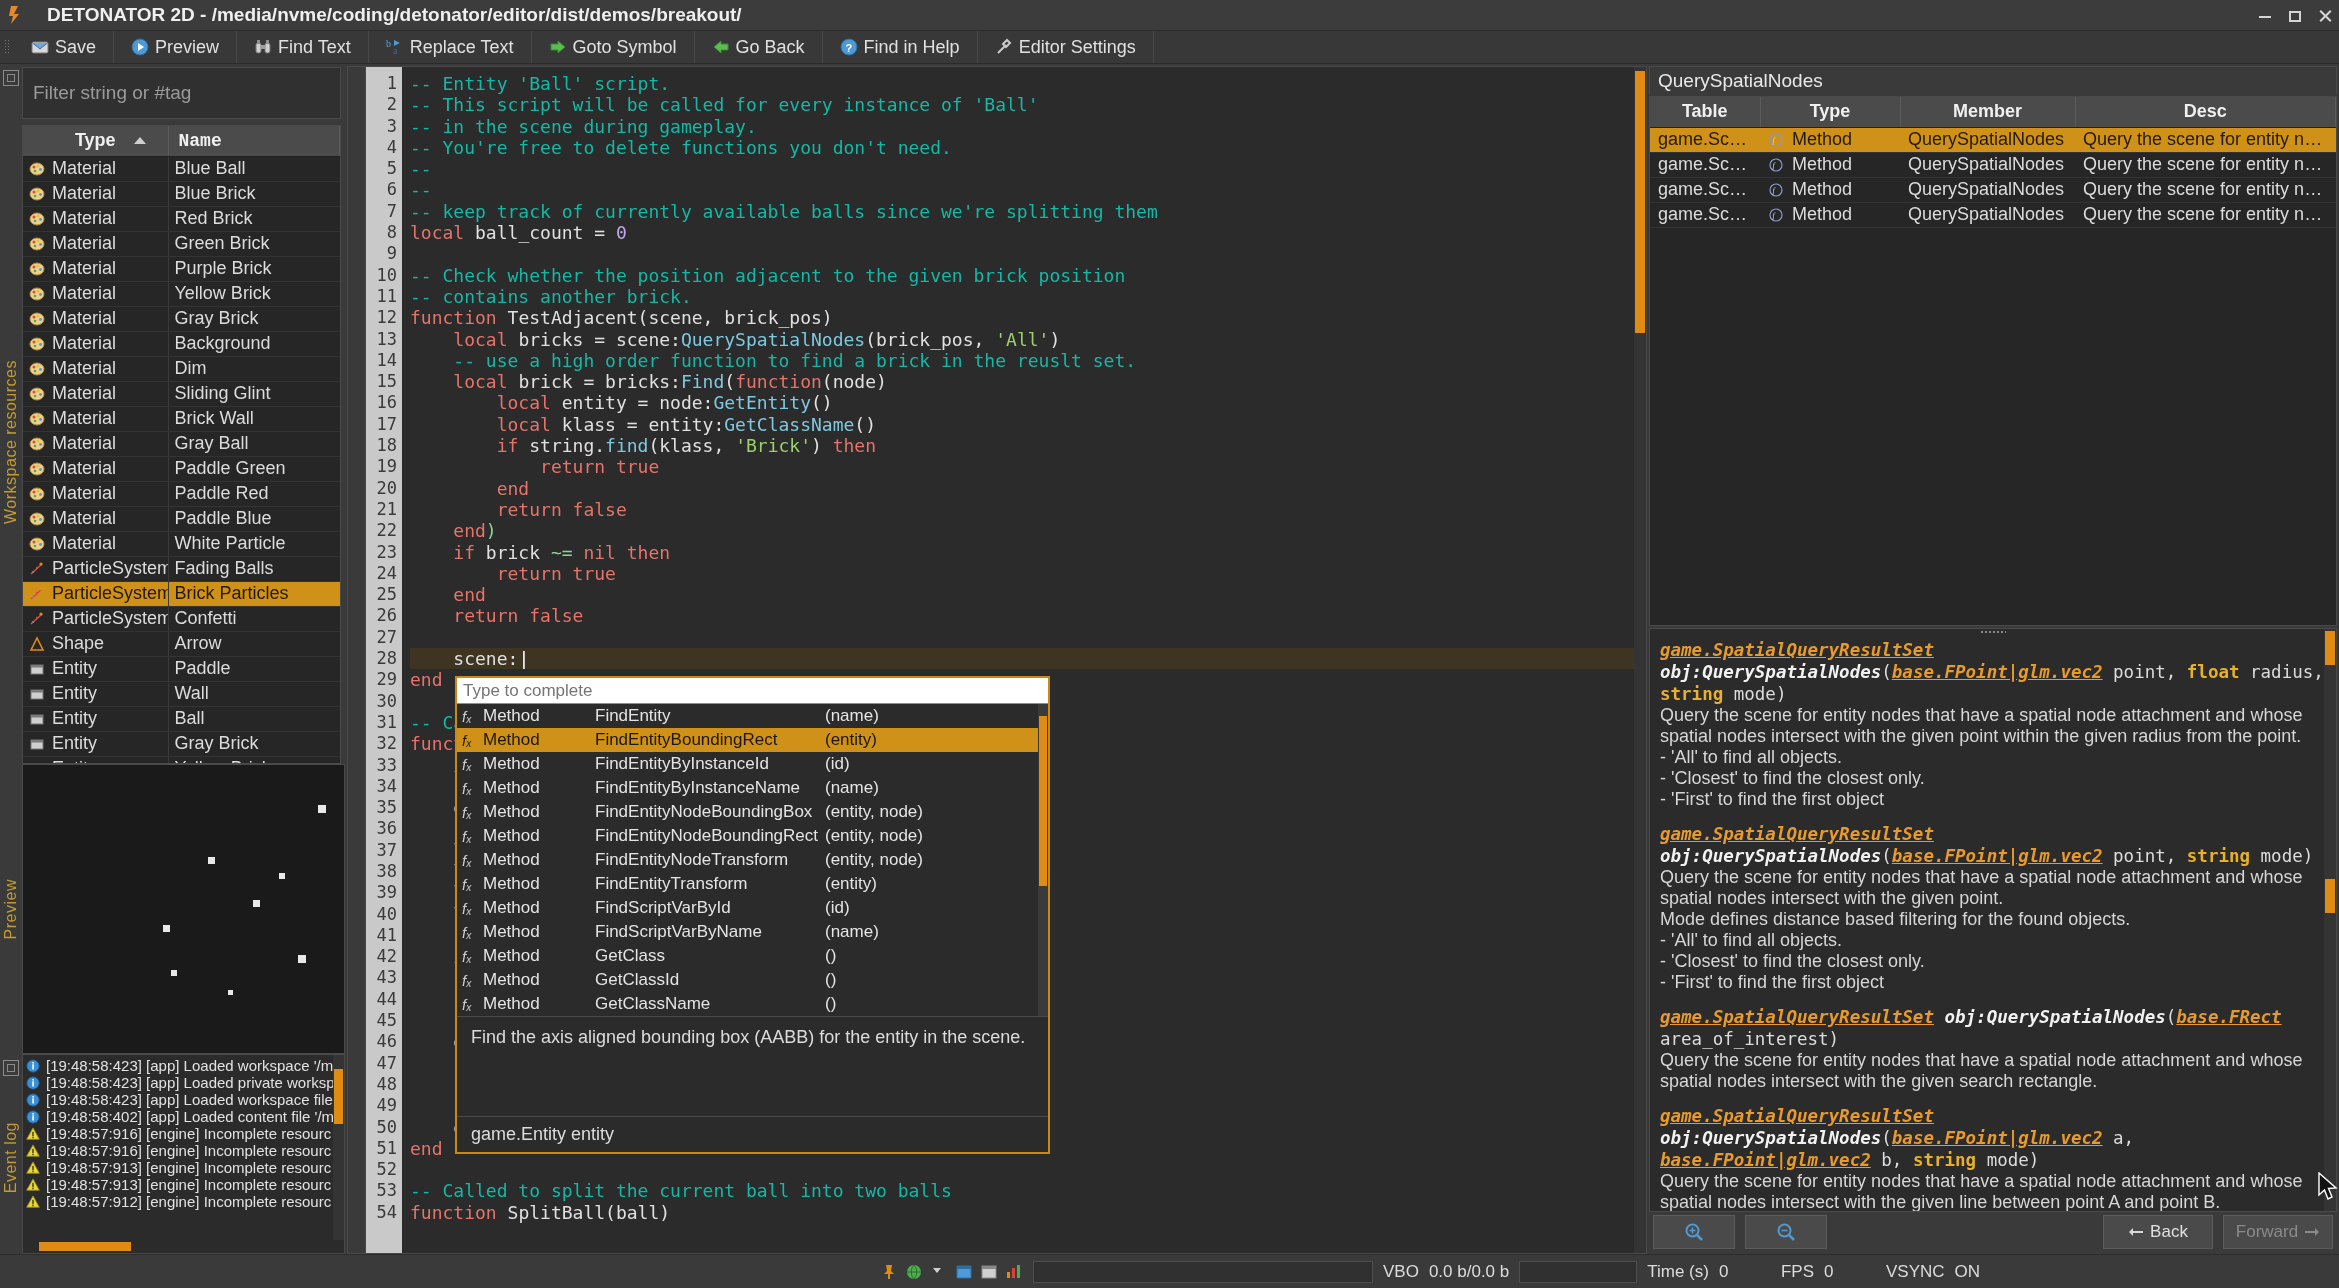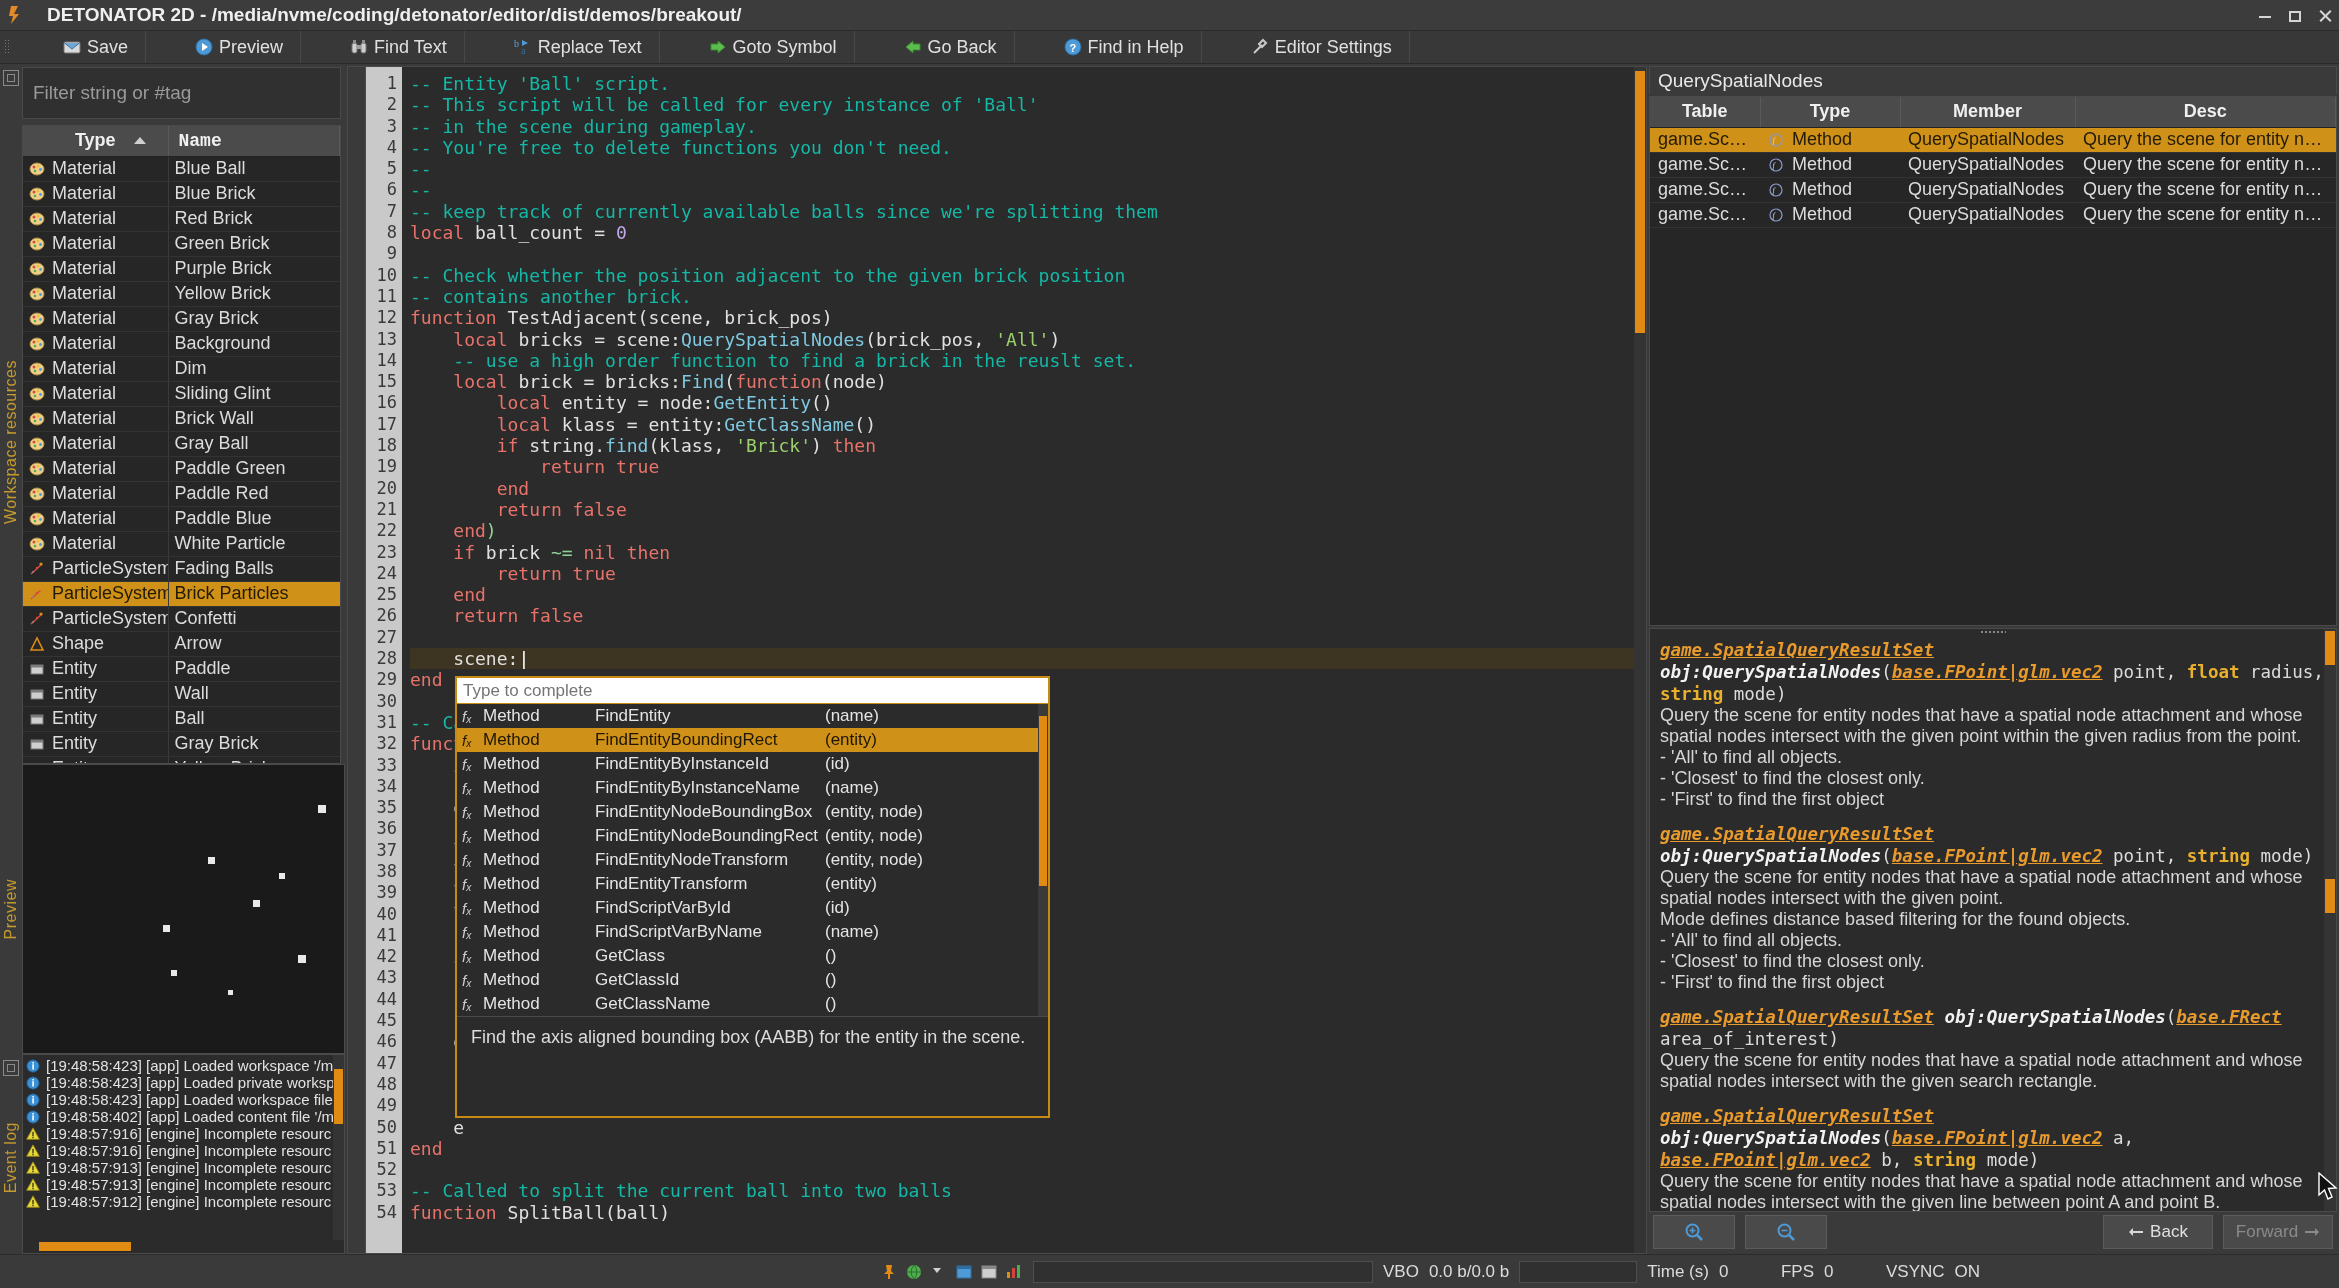--- a/index.html
+++ b/index.html
@@ -23,21 +23,20 @@
   .menu-item{ padding:0 13px; line-height:29px; font-size:19px; color:#e6e6e6; cursor:default; }
   .window-title{ margin-left:18px; font-weight:bold; font-size:19px; color:#efefef; white-space:nowrap; }
   .winbtns{ position:absolute; right:6px; top:0; height:31px; display:flex; align-items:center; gap:14px; }
   .winbtn{ width:16px; height:16px; position:relative; cursor:pointer; }
   .winbtn span{ position:absolute; background:#d5d5d5; }
 
   
   .toolbar{
     height:33px; background:#383838; display:flex; align-items:stretch;
     border-bottom:1px solid #2a2a2a;
-    gap:32px;
   }
   .grip{ width:14px; display:flex; align-items:center; justify-content:center; }
   .grip i{ display:block; width:6px; height:16px;
      background-image:radial-gradient(#777 40%, transparent 41%);
      background-size:3px 3px; }
   .tbtn{ display:flex; align-items:center; gap:6px; padding:0 17px;
          border-right:1px solid #484848; font-size:18px; color:#e0e0e0; cursor:default; white-space:nowrap;}
   .tbtn:first-of-type{ border-left:1px solid #484848; }
   .ticon{ width:18px; height:18px; display:inline-block; }
 
@@ -1215,20 +1214,21 @@
           <span class="ac-k">fₓ</span>
           <span class="ac-t">Method</span>
           <span class="ac-n">GetClassName</span>
           <span class="ac-a">()</span>
         </div>
     <div class="ac-scroll">
         <i style="top:12px;height:170px;"></i>
       </div>
       </div>
     <div class="ac-desc">Find the axis aligned bounding box (AABB) for the entity in the scene.</div>
+    <div class="ac-sig">game.Entity entity</div>
   </div>
 
   <div style="position:absolute;left:2318px;top:1172px;pointer-events:none;">
     <svg width="22" height="32" viewBox="0 0 22 32">
       <path d="M1 1 L1 23 L6.5 18 L10 27 L14 25 L10.5 16.5 L18 16 Z" fill="#111" stroke="#fff" stroke-width="1.4"></path>
     </svg>
   </div>
 
 </div>
 

